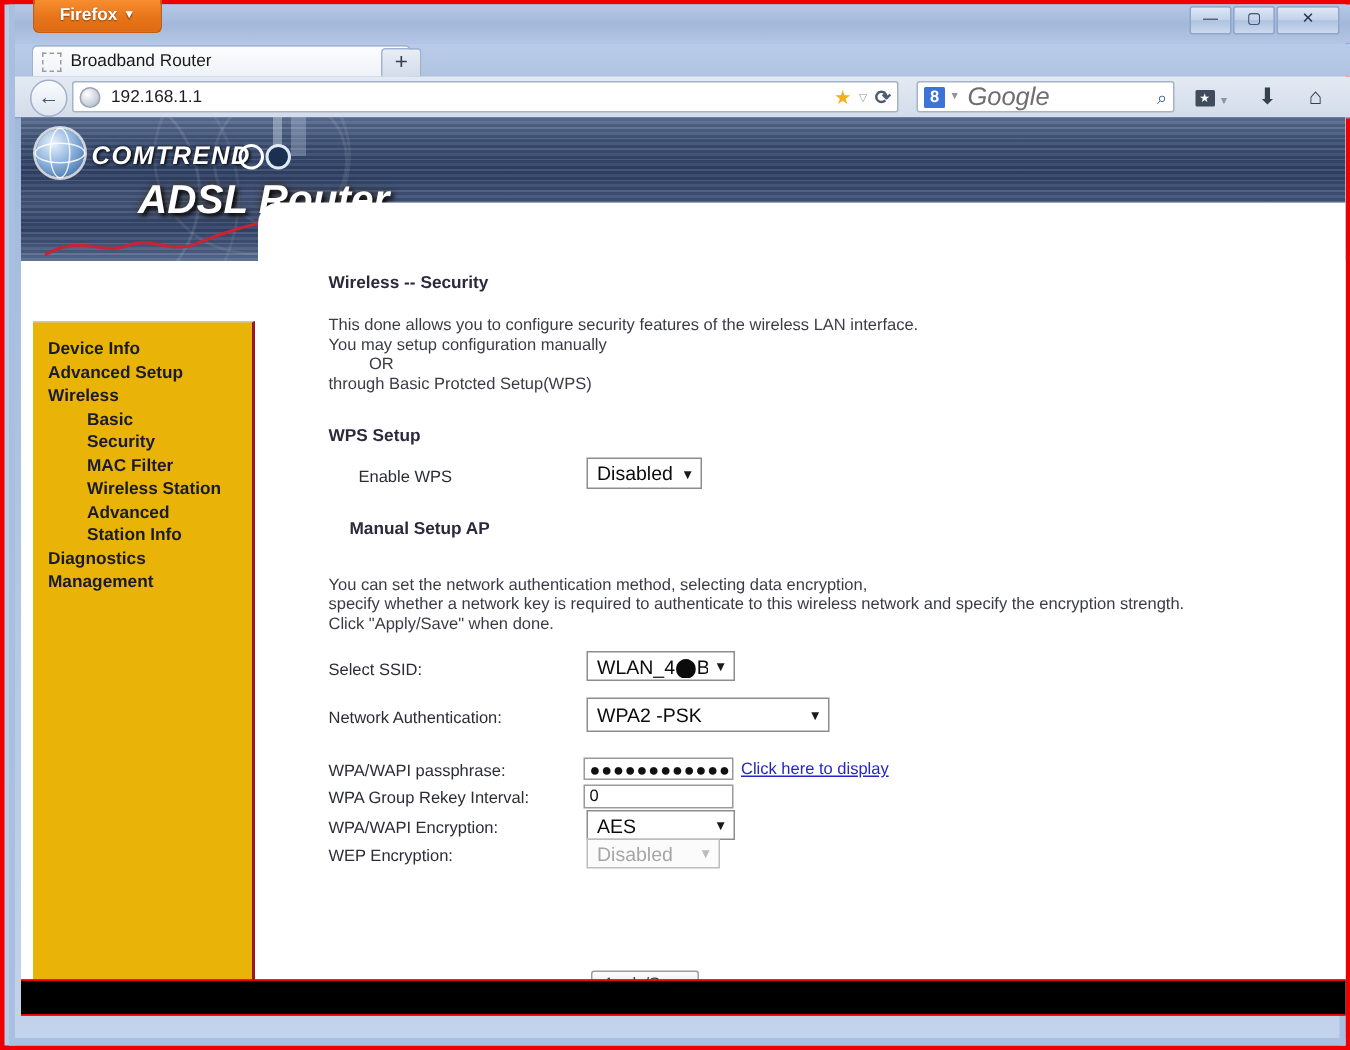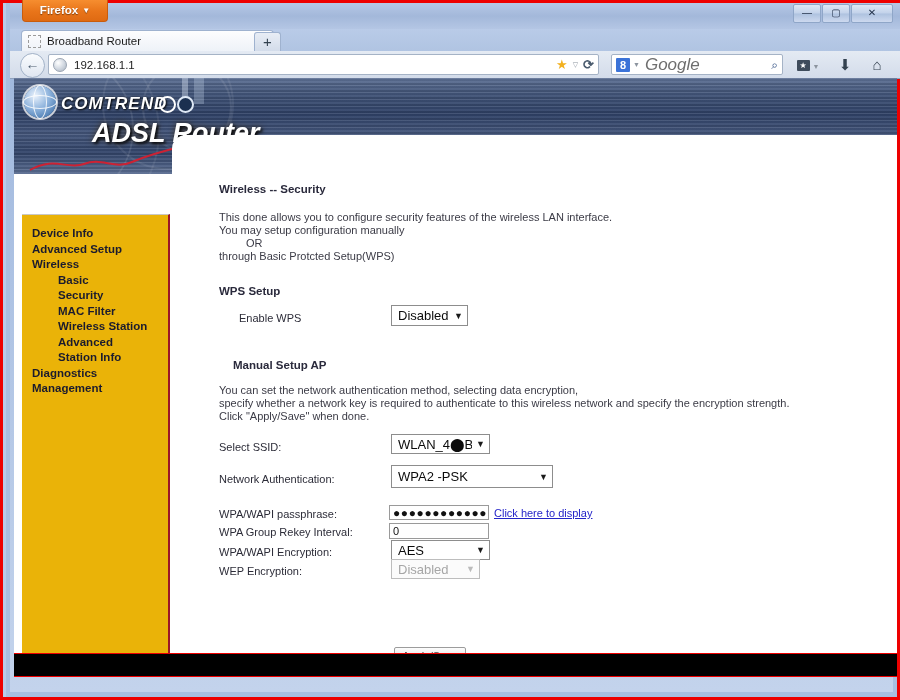--- a/index.html
+++ b/index.html
@@ -564,21 +564,21 @@
         <div class="body-text" style="position:absolute;left:74px;top:102px;">OR</div>
         <div class="body-text" style="position:absolute;left:47px;top:115px;">through Basic Protcted Setup(WPS)</div>
 
         <div class="sec-title" style="position:absolute;left:47px;top:150px;">WPS Setup</div>
         <div class="field-label" style="position:absolute;left:67px;top:177px;">Enable WPS</div>
         <div class="select-box" style="position:absolute;left:219px;top:170px;width:77px;height:21px;">
           <span class="sel-text">Disabled</span>
           <span class="sel-arrow">▼</span>
         </div>
 
-        <div class="sec-title" style="position:absolute;left:47px;top:224px;padding-left:14px;">Manual Setup AP</div>
+        <div class="sec-title" style="position:absolute;left:47px;top:212px;padding-left:14px;">Manual Setup AP</div>
         <div class="body-text" style="position:absolute;left:47px;top:249px;text-align:right;">You can set the network authentication method, selecting data encryption,</div>
         <div class="body-text" style="position:absolute;left:47px;top:262px;">specify whether a network key is required to authenticate to this wireless network and specify the encryption strength.</div>
         <div class="body-text" style="position:absolute;left:47px;top:275px;">Click "Apply/Save" when done.</div>
 
         <div class="field-label" style="position:absolute;left:47px;top:306px;">Select SSID:</div>
         <div class="select-box" style="position:absolute;left:219px;top:299px;width:99px;height:20px;">
           <span class="sel-text">WLAN_4⬤B⬤</span>
           <span class="sel-arrow">▼</span>
         </div>
 

